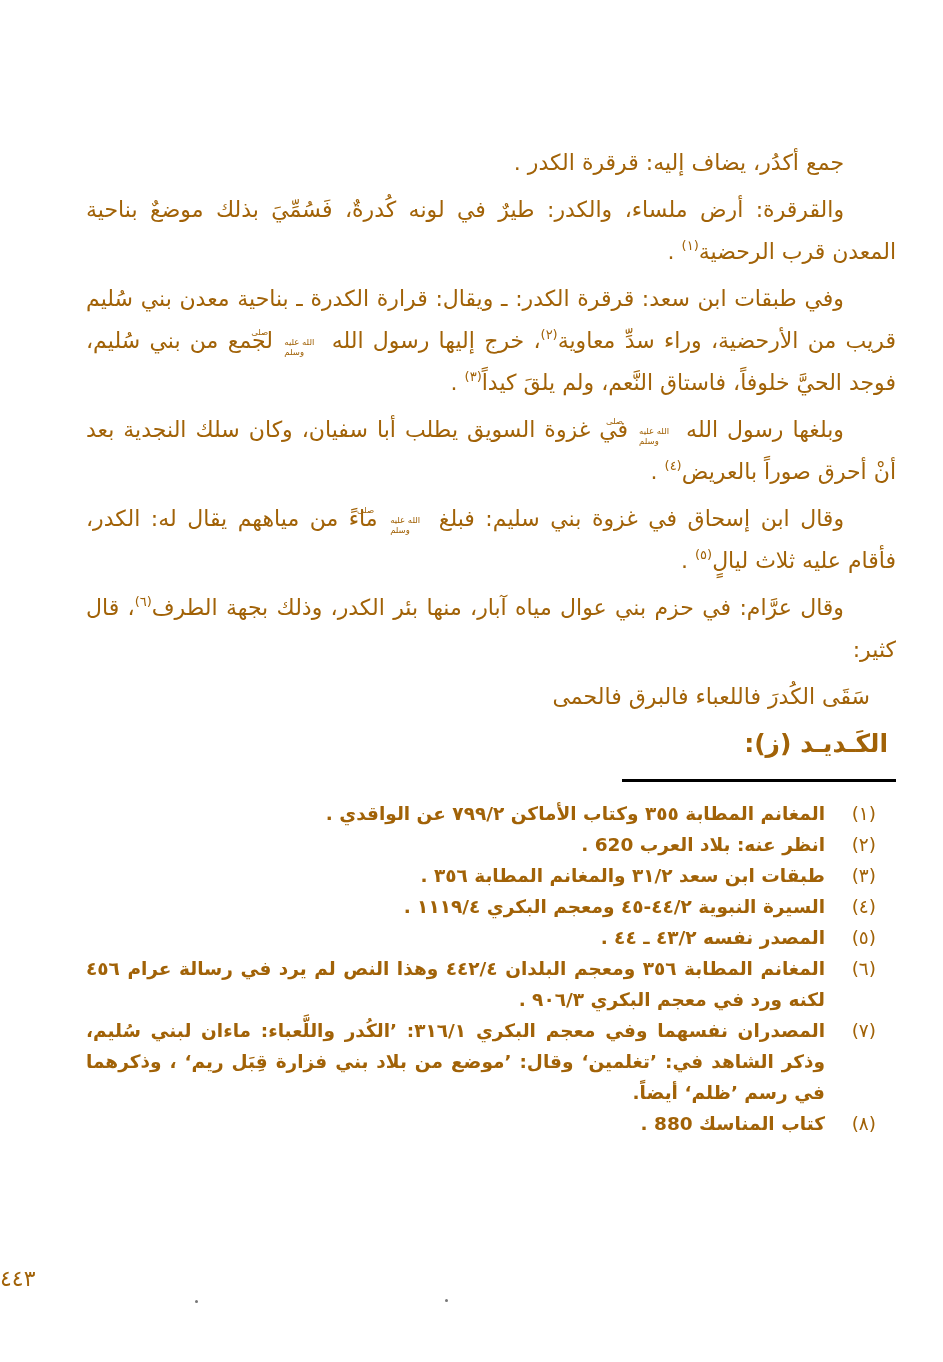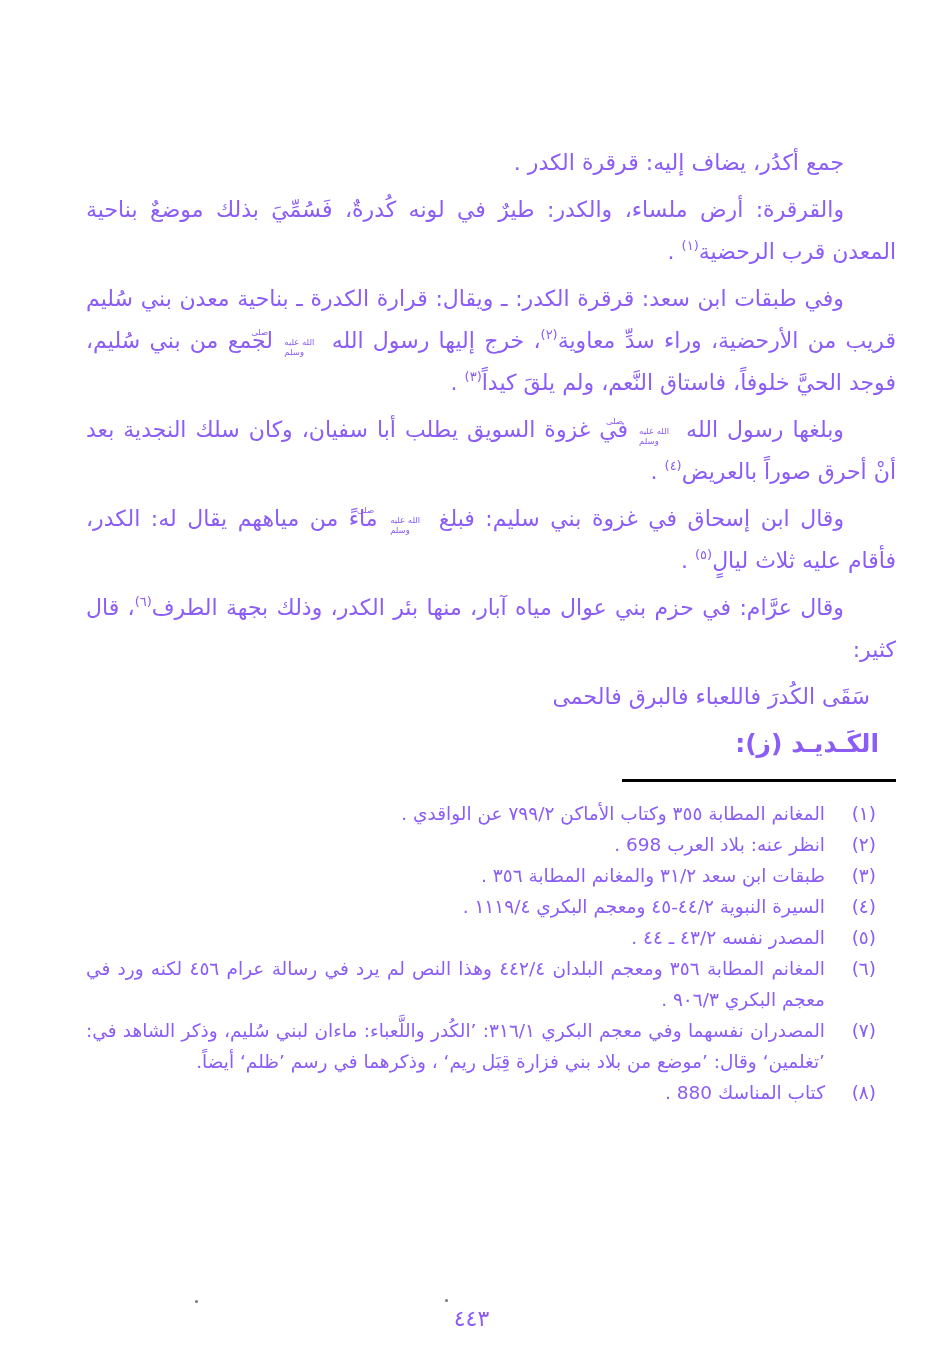--- a/index.html
+++ b/index.html
@@ -3,21 +3,21 @@
 <meta charset="utf-8">
 <style>
   html,body{margin:0;padding:0;background:#e8e8e8;}
   .page{
     position:relative;
     width:943px;height:1362px;
     background:#ffffff;
     margin:0 auto;
     overflow:hidden;
     font-family:"DejaVu Sans",sans-serif;
-    color:#8b5cf6;
+    color:#a16207;
     direction:rtl;
   }
   .content{
     position:absolute;
     top:142px;right:47px;left:86px;
     direction:rtl;
   }
   .para{
     font-size:22px;
     line-height:42px;
@@ -46,21 +46,21 @@
     align-items:baseline;
     padding:0 26px 0 10px;
     font-size:22px;
     line-height:42px;
     margin:0 0 5px 0;
   }
   .heading{
     font-size:25px;
     font-weight:bold;
     line-height:42px;
-    margin:0 17px 5px 0;
+    margin:0 8px 5px 0;
   }
   .fn-sep{
     width:274px;
     border:0;
     border-top:3px solid #000;
     margin:14px 0 0 0;
   }
   .footnotes{
     margin-top:16px;
     padding-right:20px;
@@ -73,28 +73,28 @@
     line-height:31px;
   }
   .fn-marker{
     flex:0 0 auto;
     min-width:42px;
     text-align:right;
   }
   .fn-text{
     flex:1 1 auto;
     text-align:justify;
+    font-weight:bold;
   }
   .page-number{
     position:absolute;
     top:1266px;left:0;right:0;
-    text-align:center;
+    text-align:left;
     font-size:22px;
     letter-spacing:2px;
-    margin-top:40px;
   }
   .speck{position:absolute;background:#777;border-radius:50%;}
 </style>
 </head>
 <body>
 
 <div class="page">
   <div class="content">
     <div>
         <div class="para indent">جمع أكدُر، يضاف إليه: قرقرة الكدر .</div>
@@ -109,21 +109,21 @@
         <div class="heading">الكَـديـد (ز):</div>
       </div>
     <hr class="fn-sep">
     <div class="footnotes">
         <div class="fn">
           <span class="fn-marker">(١)</span>
           <div class="fn-text">المغانم المطابة ٣٥٥ وكتاب الأماكن ٧٩٩/٢ عن الواقدي .</div>
         </div>
         <div class="fn">
           <span class="fn-marker">(٢)</span>
-          <div class="fn-text">انظر عنه: بلاد العرب 698 .</div>
+          <div class="fn-text">انظر عنه: بلاد العرب 620 .</div>
         </div>
         <div class="fn">
           <span class="fn-marker">(٣)</span>
           <div class="fn-text">طبقات ابن سعد ٣١/٢ والمغانم المطابة ٣٥٦ .</div>
         </div>
         <div class="fn">
           <span class="fn-marker">(٤)</span>
           <div class="fn-text">السيرة النبوية ٤٤/٢-٤٥ ومعجم البكري ١١١٩/٤ .</div>
         </div>
         <div class="fn">

